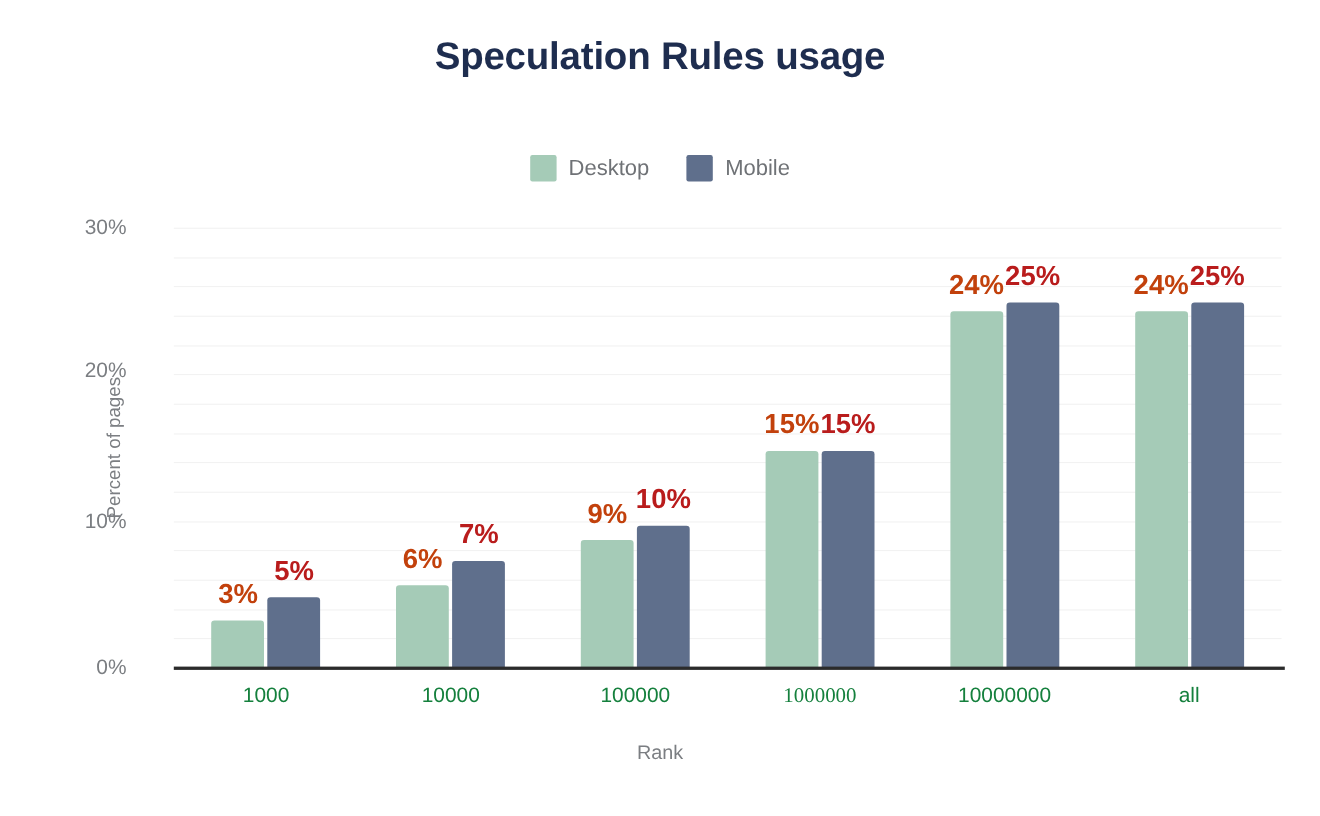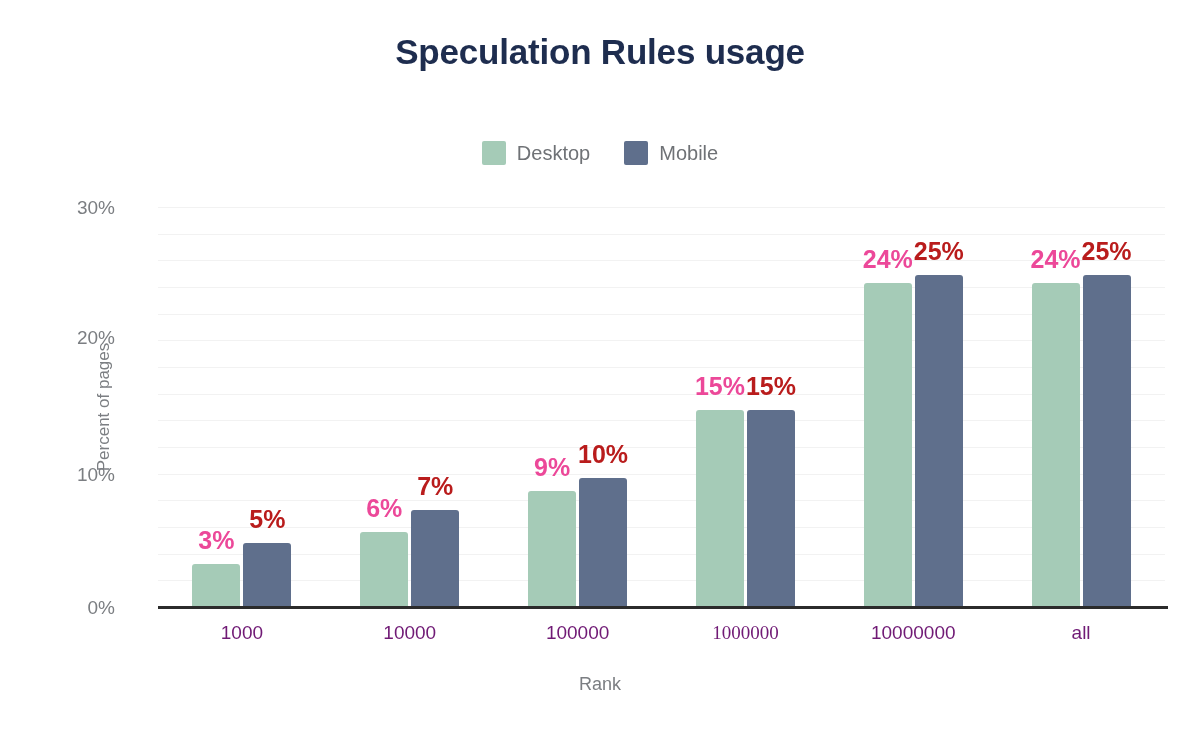--- a/index.html
+++ b/index.html
@@ -105,21 +105,21 @@
     font-size: 17px;
     color: #7b7e82;
   }
 
   
   .xtick {
     position: absolute;
     top: 415px;
     text-align: left;
     font-size: 19px;
-    color: #701a75;
+    color: #15803d;
     line-height: 22px;
     transform: translateX(-50%);
     white-space: nowrap;
   }
   #xlabel {
     position: absolute;
     top: 674px; left: 0; width: 1200px;
     text-align: center;
     font-size: 18px;
     color: #7b7e82;
@@ -136,21 +136,21 @@
   .bar.mobile  { background: #5f6f8c; }
 
   .barlabel {
     position: absolute;
     font-size: 25px;
     font-weight: bold;
     line-height: 28px;
     white-space: nowrap;
     transform: translateX(-50%);
   }
-  .barlabel.desktop { color: #ec4899; }
+  .barlabel.desktop { color: #c2410c; }
   .barlabel.mobile  { color: #b91c1c; }
 </style>
 </head>
 <body>
 
 <div id="chart-root">
 
   <div id="chart-title">Speculation Rules usage</div>
 
   <div id="legend">

